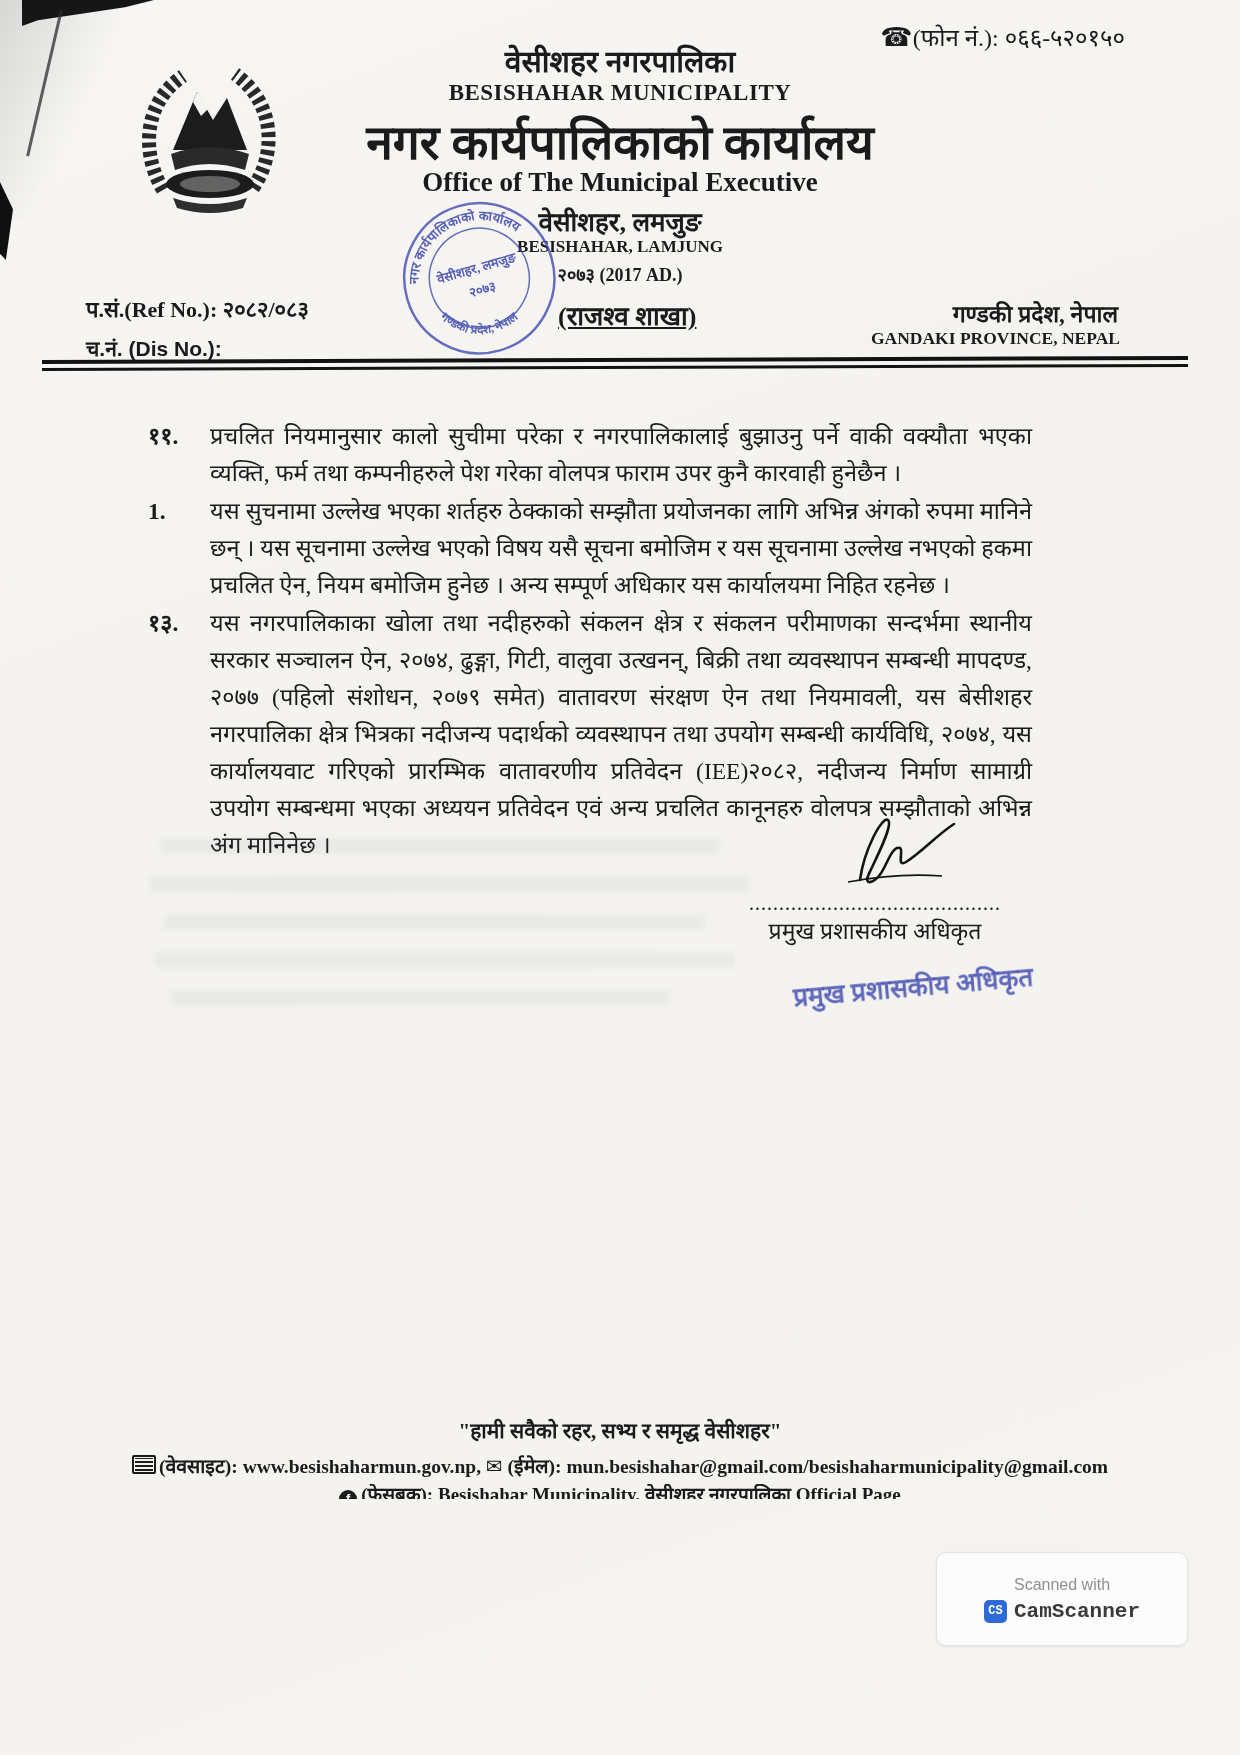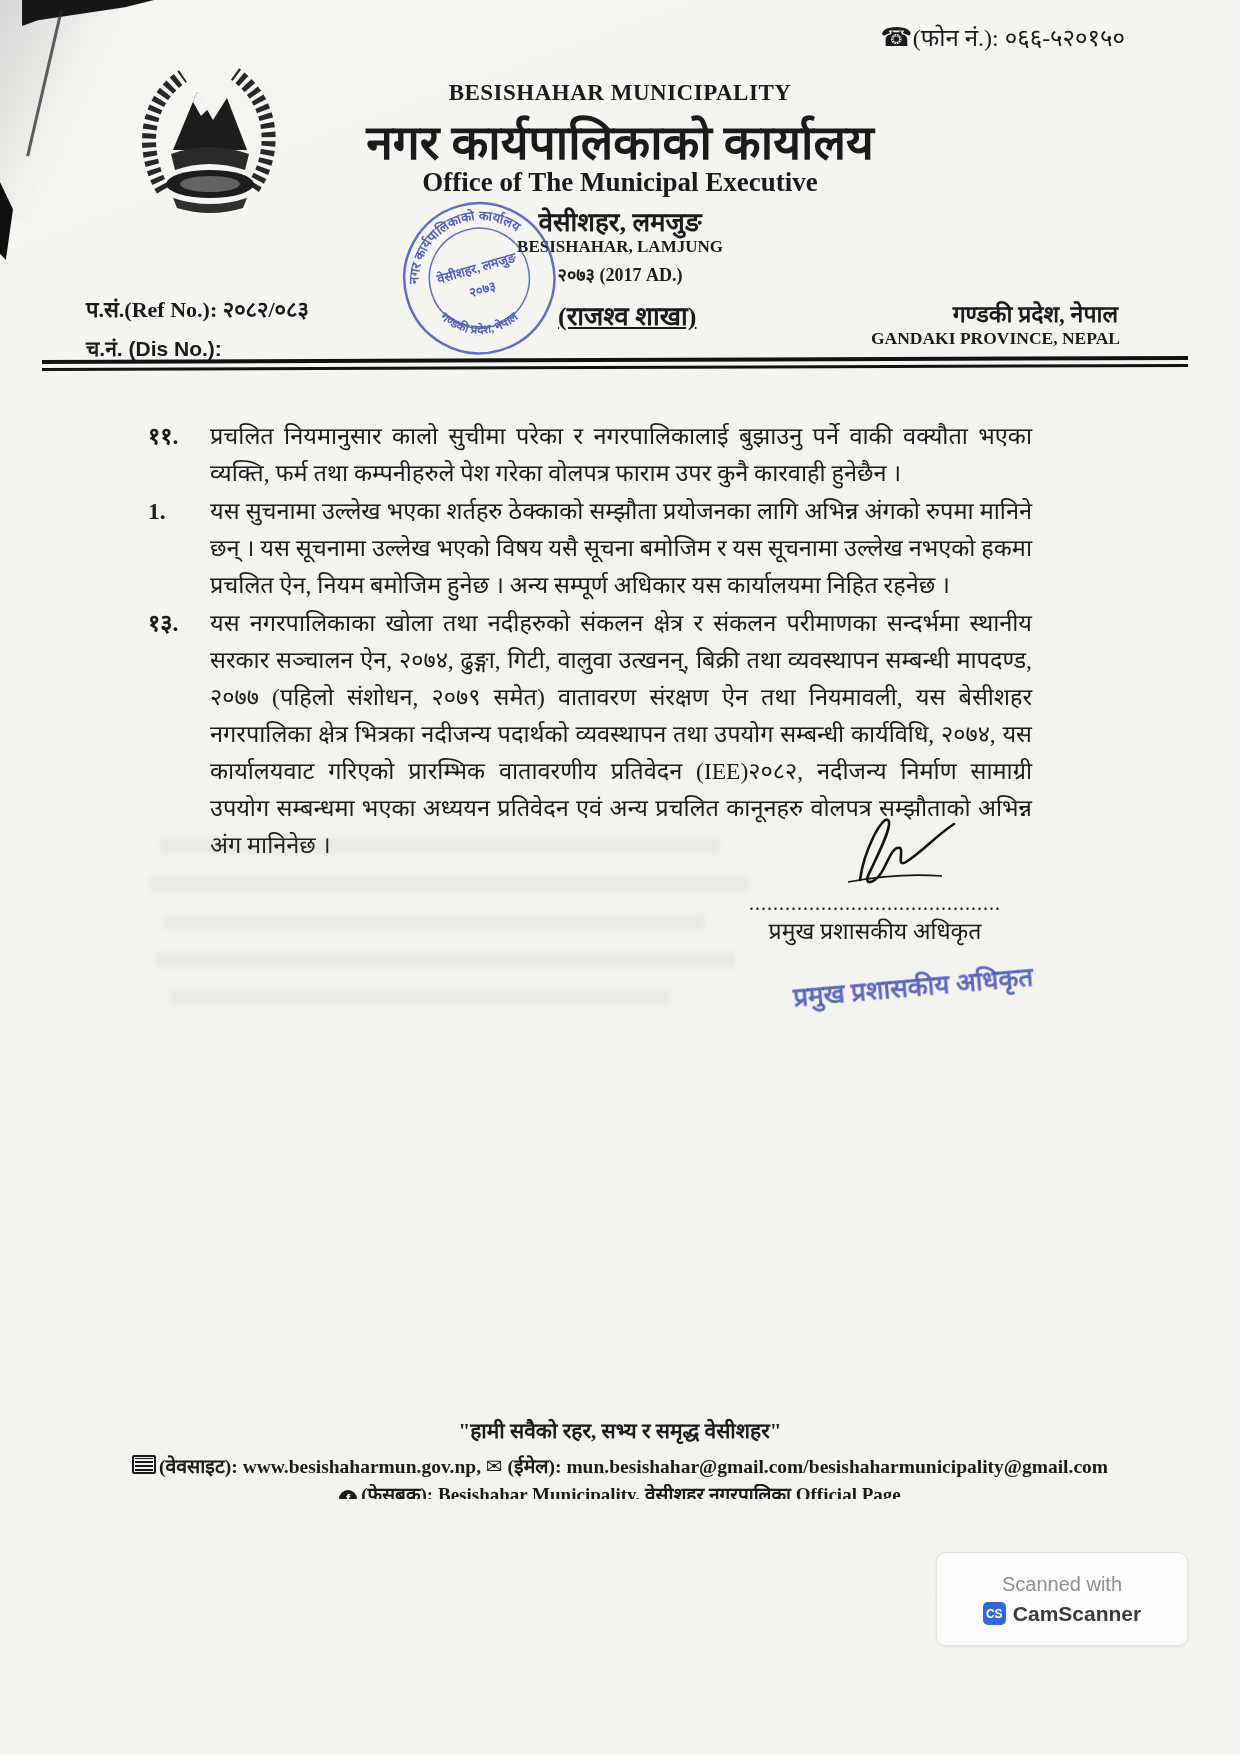--- a/index.html
+++ b/index.html
@@ -66,22 +66,22 @@
   .fbline-clip{position:absolute;left:0;width:100%;top:1484px;height:15px;overflow:hidden;}
   .fbline{text-align:center;font-size:19px;font-weight:bold;line-height:22px;white-space:nowrap;}
   .fb-icon{display:inline-block;width:18px;height:18px;border-radius:50%;background:#1b1b1b;color:#f5f4f1;
     font-size:13px;font-weight:bold;text-align:center;line-height:18px;font-family:"Liberation Sans",sans-serif;
     position:relative;top:2px;margin-right:4px;}
 
   .cs-badge{position:absolute;right:52px;top:1552px;width:250px;height:92px;background:#fcfcfc;
     border:1px solid #e3e3e3;border-radius:10px;box-shadow:0 1px 3px rgba(0,0,0,.08);
     display:flex;flex-direction:column;align-items:center;justify-content:center;gap:6px;
     font-family:"Liberation Sans","DejaVu Sans",sans-serif;}
-  .cs-top{color:#8f8f8f;font-size:20px;}
-  .cs-bottom{display:flex;align-items:center;gap:7px;}
+  .cs-top{color:#8f8f8f;font-size:16px;}
+  .cs-bottom{display:flex;align-items:center;gap:7px;font-family:Liberation Mono, monospace;}
   .cs-logo{width:23px;height:23px;border-radius:5px;background:#2f6bd8;color:#fff;font-size:12px;
     font-weight:bold;display:flex;align-items:center;justify-content:center;}
   .cs-name{color:#3a3a3a;font-size:21px;font-weight:bold;}
 </style>
 </head>
 <body>
 
 <div class="page">
 
   <div class="corner-shade"></div>
@@ -102,20 +102,21 @@
       </g>
       <polygon points="38,92 62,34 78,62 92,40 112,92" fill="#1c1c1c"></polygon>
       <polygon points="58,44 66,58 74,50 62,34" fill="#f4f3f1"></polygon>
       <path d="M36,96 Q74,82 114,96 L110,112 Q74,100 40,112 Z" fill="#2a2a2a"></path>
       <ellipse cx="75" cy="126" rx="44" ry="14" fill="#1c1c1c"></ellipse>
       <path d="M38,140 Q75,152 112,140 L108,150 Q75,160 42,150 Z" fill="#2f2f2f"></path>
       <ellipse cx="75" cy="126" rx="30" ry="8" fill="#e8e7e4" opacity=".35"></ellipse>
     </svg>
   </div>
 
+  <div class="head-center t-np1">वेसीशहर नगरपालिका</div>
   <div class="head-center t-en1">BESISHAHAR MUNICIPALITY</div>
   <div class="head-center t-np2">नगर कार्यपालिकाको कार्यालय</div>
   <div class="head-center t-en2">Office of The Municipal Executive</div>
   <div class="head-center t-np3">वेसीशहर, लमजुङ</div>
   <div class="head-center t-en3">BESISHAHAR, LAMJUNG</div>
   <div class="head-center t-year">२०७३ (2017 AD.)</div>
 
   <div class="stamp">
     <svg width="165" height="165" viewBox="0 0 165 165">
       <g stroke="#3a46ac" fill="none" opacity=".9">

